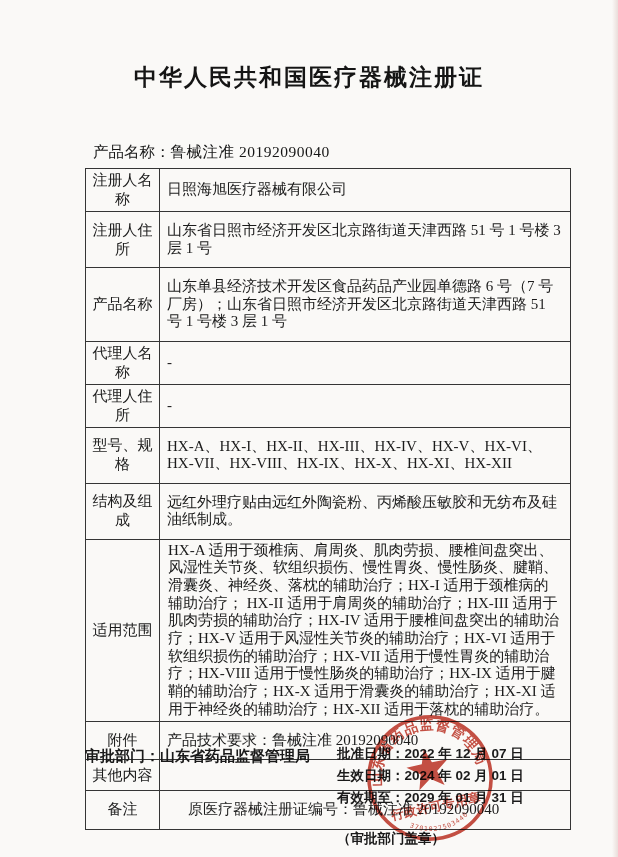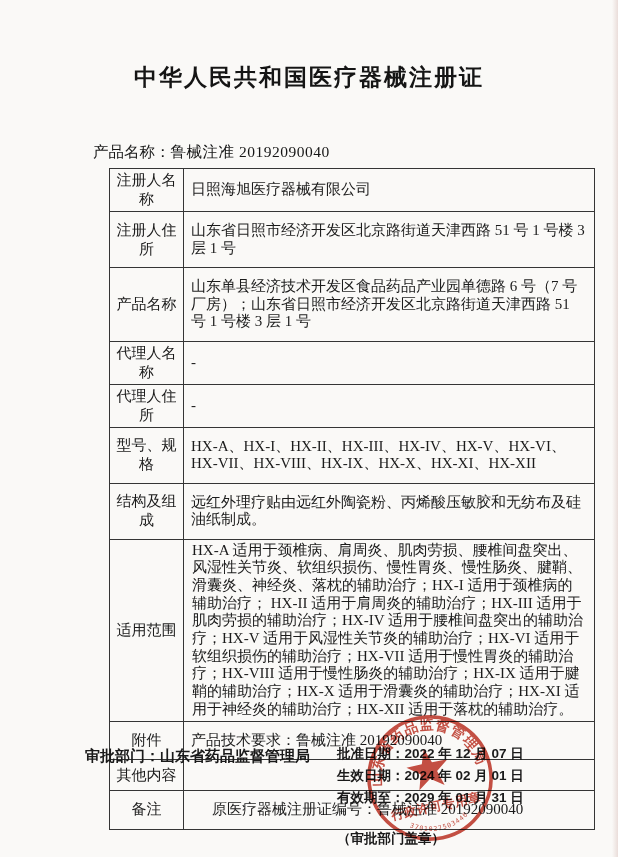--- a/index.html
+++ b/index.html
@@ -18,21 +18,21 @@
     position:absolute; top:62px; left:0; width:100%;
     text-align:center; font-family:Liberation Serif, serif;
     font-weight:bold; font-size:23px; letter-spacing:2px; color:#151515;
   }
   .cert-no-line{
     position:absolute; top:142px; left:93px; font-size:15.5px; color:#161616;
   }
   .cert-no-line .num{ letter-spacing:0.5px; }
   table.cert{
     position:absolute; top:168px; left:85px; width:486px;
-    border-collapse:collapse; table-layout:fixed;margin-left:24px;
+    border-collapse:collapse; table-layout:fixed;
   }
   table.cert col.c-label{ width:74px; }
   table.cert td{
     border:1.5px solid #353535; font-size:15px; color:#1b1b1b;
     vertical-align:middle; overflow:hidden;
   }
   td.lab{ text-align:center; padding:2px 2px; }
   td.val{ padding:10px 7px; line-height:17.5px; }
   td.val.scope{ line-height:17.7px; padding:2px 7px 2px 8px; }
   td.val.indent{ padding-left:28px; }

